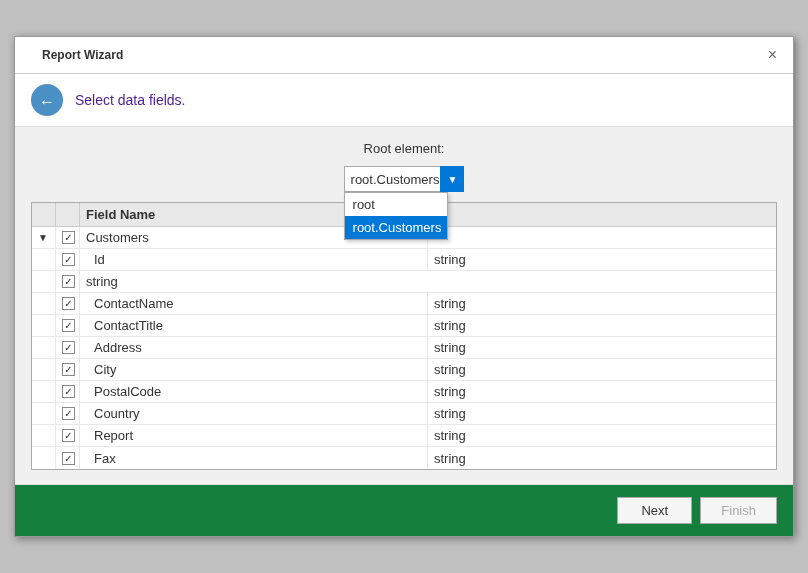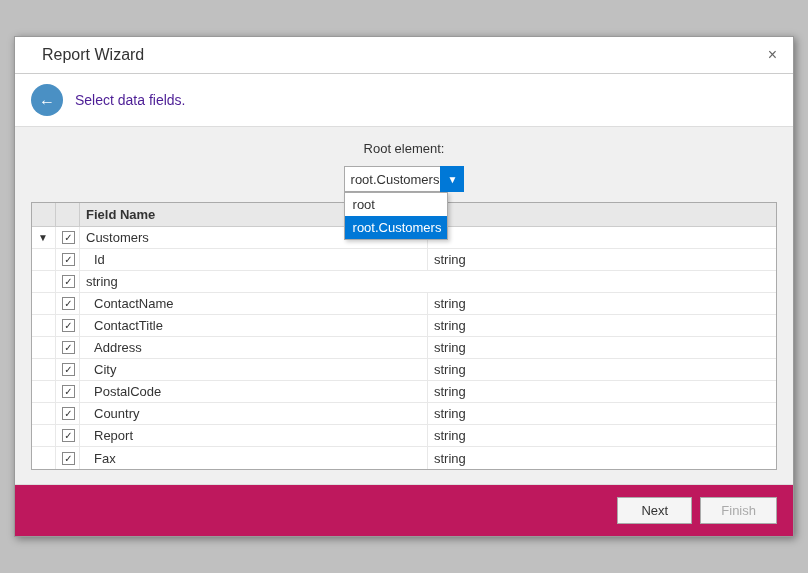--- a/index.html
+++ b/index.html
@@ -21,22 +21,22 @@
     }
     .title-bar {
       background: #fff;
       border-bottom: 1px solid #ccc;
       padding: 8px 12px;
       display: flex;
       justify-content: space-between;
       align-items: center;
     }
     .title-bar-title {
-      font-size: 16px;
-      font-weight: 400;
+      font-size: 12px;
+      font-weight: 700;
       color: #333;
       padding-left: 15px;
     }
     .title-bar-close {
       cursor: pointer;
       font-size: 16px;
       color: #666;
       background: none;
       border: none;
       line-height: 1;
@@ -187,21 +187,21 @@
     .checkbox.checked::after {
       content: '✓';
       font-size: 10px;
       color: #333;
     }
     .footer {
       padding: 12px 16px;
       display: flex;
       justify-content: flex-end;
       gap: 8px;
-      background: #be185d;
+      background: #15803d;
       border-top: 1px solid #ddd;
     }
     .btn {
       padding: 5px 20px;
       font-size: 13px;
       border: 1px solid #aaa;
       background: #f5f5f5;
       cursor: pointer;
       color: #333;
       min-width: 75px;

